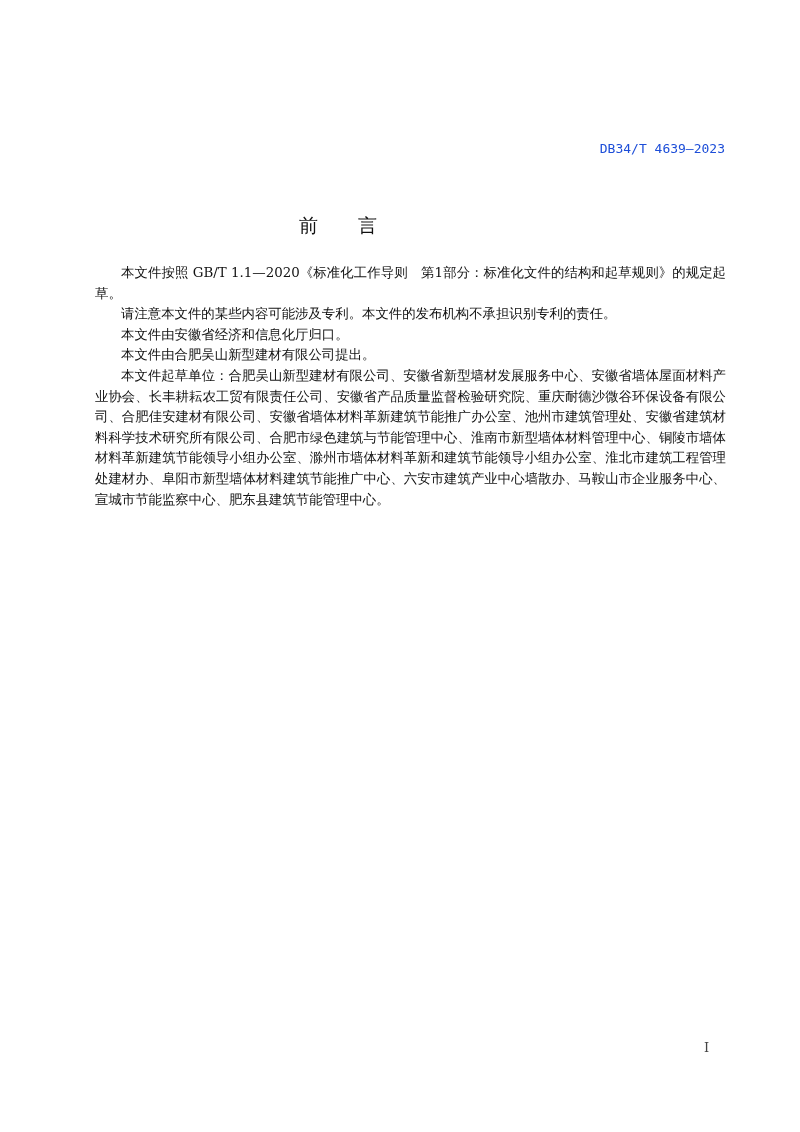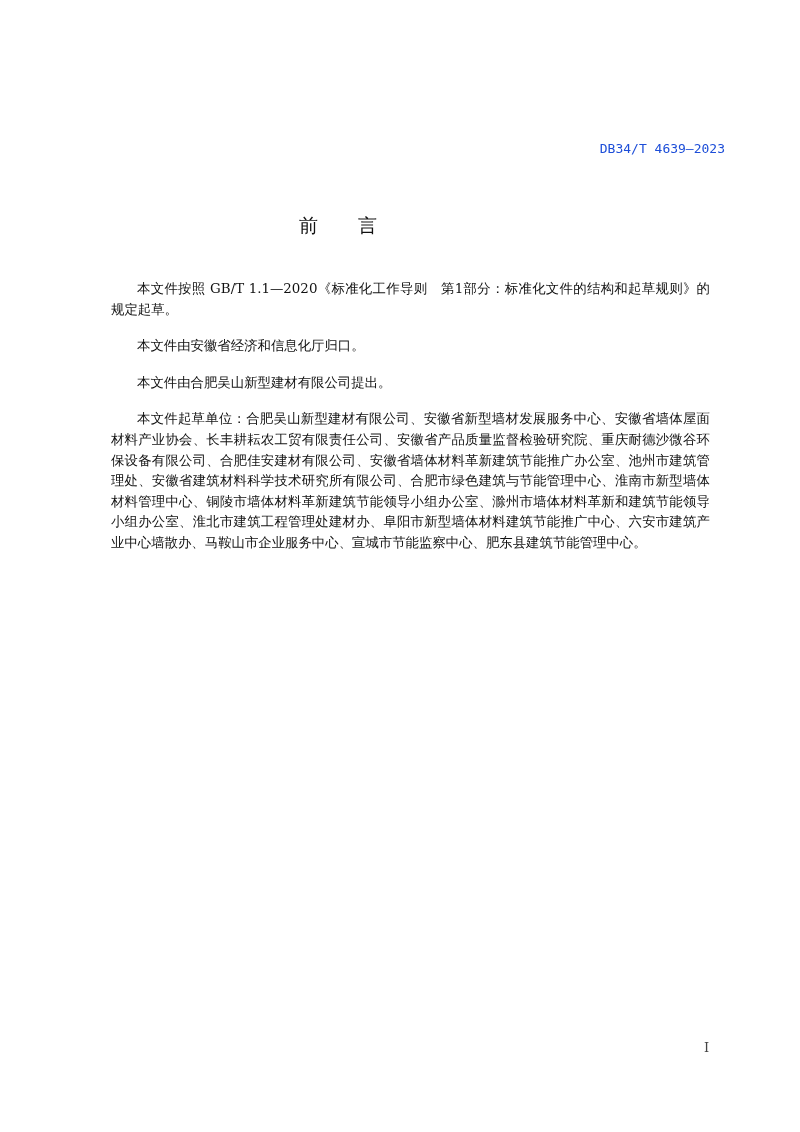--- a/index.html
+++ b/index.html
@@ -3,32 +3,33 @@
   <meta charset="utf-8">
   <style>
     html, body { margin: 0; padding: 0; background: #ffffff; }
     body { width: 800px; height: 1132px; position: relative; overflow: hidden;
       font-family: "DejaVu Serif", "Liberation Serif", serif; color: #111; }
     .header-code { position: absolute; right: 75px; top: 94px; font-family: "DejaVu Sans Mono", "Liberation Mono", monospace; font-size: 13px; letter-spacing: 0px; color: #1d4ed8; margin-top: 47px; }
     .title { position: absolute; left: 0; width: 676px; top: 200px; text-align: center; font-family: "DejaVu Sans", "Liberation Sans", sans-serif; font-size: 19px; font-weight: normal; color: #111; }
     .title span { display: inline-block; }
     .title .gap { width: 40px; }
     .body { position: absolute; left: 95px; width: 631px; top: 263px; font-size: 13.4px; line-height: 20.6px; text-align: justify; text-justify: inter-character; }
-    .body p { margin: 16px; text-indent: 26px; }
+    .body p { margin: 0; text-indent: 26px; }
     .page-num { position: absolute; left: 704px; top: 1040px; font-family: "DejaVu Serif", "Liberation Serif", serif; font-size: 13px; color: #444; }
   </style>
 </head>
 <body>
 
 <div class="header-code">DB34/T 4639—2023</div>
 
 <h1 class="title">
   <span>前</span><span class="gap"></span><span>言</span>
 </h1>
 
 <div class="body">
   <p>本文件按照 GB/T 1.1—2020《标准化工作导则　第1部分：标准化文件的结构和起草规则》的规定起草。</p>
+  <p>请注意本文件的某些内容可能涉及专利。本文件的发布机构不承担识别专利的责任。</p>
   <p>本文件由安徽省经济和信息化厅归口。</p>
   <p>本文件由合肥吴山新型建材有限公司提出。</p>
   <p>本文件起草单位：合肥吴山新型建材有限公司、安徽省新型墙材发展服务中心、安徽省墙体屋面材料产业协会、长丰耕耘农工贸有限责任公司、安徽省产品质量监督检验研究院、重庆耐德沙微谷环保设备有限公司、合肥佳安建材有限公司、安徽省墙体材料革新建筑节能推广办公室、池州市建筑管理处、安徽省建筑材料科学技术研究所有限公司、合肥市绿色建筑与节能管理中心、淮南市新型墙体材料管理中心、铜陵市墙体材料革新建筑节能领导小组办公室、滁州市墙体材料革新和建筑节能领导小组办公室、淮北市建筑工程管理处建材办、阜阳市新型墙体材料建筑节能推广中心、六安市建筑产业中心墙散办、马鞍山市企业服务中心、宣城市节能监察中心、肥东县建筑节能管理中心。</p>
 </div>
 
 <div class="page-num">I</div>
 
 </body></html>

